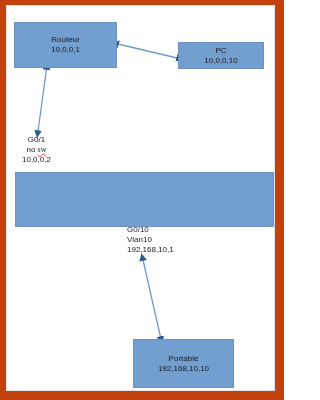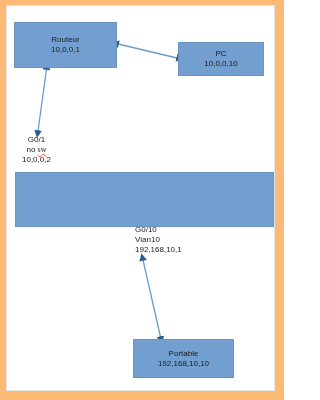--- a/index.html
+++ b/index.html
@@ -10,21 +10,21 @@
   body {
     width: 284px;
     height: 400px;
     font-family: "Liberation Sans", sans-serif;
     overflow: hidden;
   }
   #canvas {
     position: relative;
     width: 284px;
     height: 400px;
-    background: #fdba74;
+    background: #c2410c;
   }
   
   .page-frame {
     position: absolute;
     left: 6px;
     top: 5px;
     width: 269px;
     height: 386px;
     border: 1px solid #e3e3e3;
     box-sizing: border-box;
@@ -52,51 +52,50 @@
   #node-routeur {
     left: 14px;
     top: 22px;
     width: 103px;
     height: 46px;
   }
   #node-pc {
     left: 178px;
     top: 42px;
     width: 86px;
-    height: 34px;
+    height: 27px;
   }
   #node-switch {
     left: 15px;
     top: 172px;
     width: 259px;
     height: 55px;
   }
   #node-portable {
     left: 133px;
     top: 339px;
     width: 101px;
-    height: 39px;
+    height: 49px;
   }
   
   .annotation {
     position: absolute;
     font-size: 8px;
     line-height: 10px;
     color: #1a1a1a;
     white-space: nowrap;
   }
   #label-g01 {
     left: 22px;
     top: 135px;
     text-align: center;
   }
   #label-g010 {
     left: 127px;
     top: 225px;
-    margin-left: 8px;
   }
   .misspell {
     text-decoration: underline;
     text-decoration-color: #e04a3f;
     text-decoration-style: wavy;
     text-decoration-skip-ink: none;
     font-family: Liberation Serif, serif;
   }
   
   #connectors {

